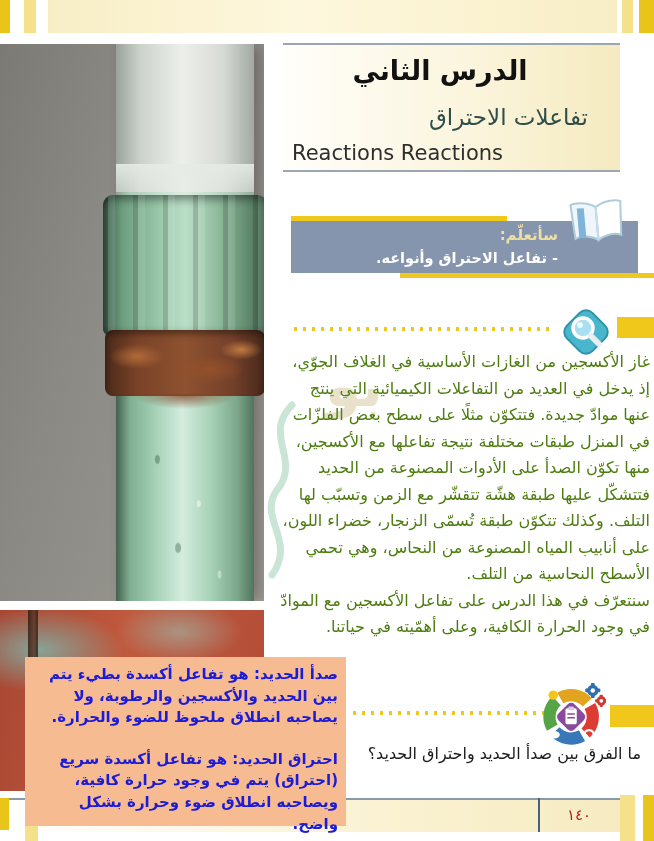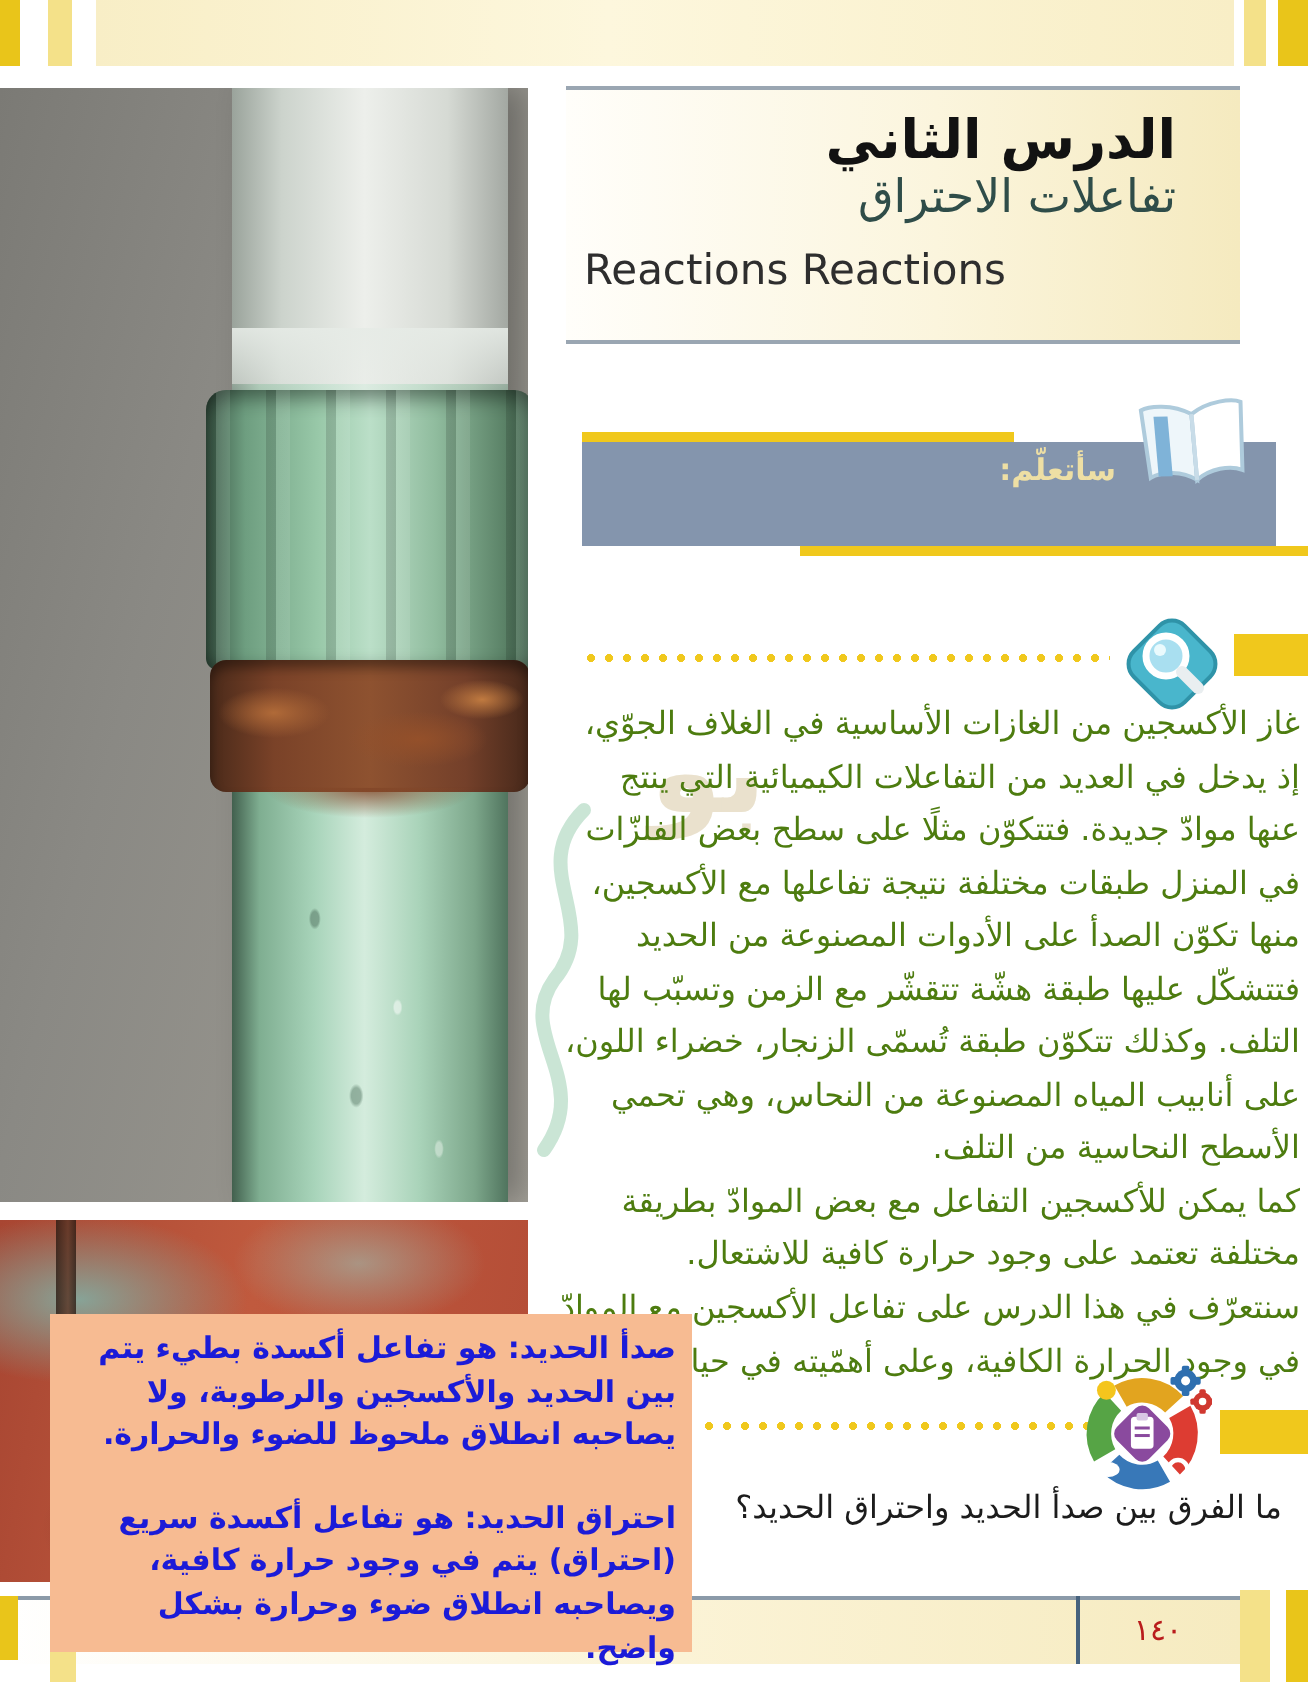--- a/index.html
+++ b/index.html
@@ -55,22 +55,22 @@
        radial-gradient(60px 30px at 35% 50%,rgba(200,90,60,.9),rgba(200,90,60,0) 70%),
        linear-gradient(100deg,#a84632 0%,#c05a3e 45%,#b34c36 100%);}
   .rust-bar{position:absolute;left:28px;top:0;width:10px;height:100%;
      background:linear-gradient(90deg,#2a1a12,#5a3424 60%,#2a1a12);opacity:.8;}
 
   
   .title-box{position:absolute;left:283px;top:43px;width:337px;height:129px;
      border-top:2px solid #9aa6b2;border-bottom:2px solid #9aa6b2;
      background:linear-gradient(to left,#f5eabf 0%,#fbf5dd 45%,#fffefa 100%);
      padding:10px 32px 0 9px;box-sizing:border-box;}
-  .lesson-label{font-size:27px;font-weight:bold;color:#121212;text-align:right;direction:rtl;line-height:1.15;}
-  .title-ar{font-size:23px;color:#2f4d49;text-align:right;direction:rtl;margin-top:0;line-height:1.2;}
+  .lesson-label{font-size:27px;font-weight:bold;color:#121212;text-align:center;direction:rtl;line-height:1.15;}
+  .title-ar{font-size:23px;color:#2f4d49;text-align:right;direction:rtl;margin-top:18px;line-height:1.2;}
   .title-en{font-size:21px;color:#2e2e2e;text-align:left;margin-top:9px;line-height:1.2;}
 
   
   .learn-line-top{position:absolute;left:291px;top:216px;width:216px;height:5px;background:#f0c81c;}
   .learn-line-bottom{position:absolute;left:400px;top:273px;width:254px;height:5px;background:#f0c81c;}
   .learn-box{position:absolute;left:291px;top:221px;width:347px;height:52px;background:#8495ad;
      box-sizing:border-box;padding:3px 80px 0 13px;direction:rtl;text-align:right;}
   .learn-heading{font-size:15px;font-weight:bold;color:#eedfa4;line-height:23px;}
   .learn-item{font-size:14.5px;font-weight:bold;color:#ffffff;line-height:23px;}
   .book-icon{position:absolute;left:568px;top:198px;}
@@ -143,20 +143,21 @@
 
   <div class="title-box">
     <div class="lesson-label">الدرس الثاني</div>
     <div class="title-ar">تفاعلات الاحتراق</div>
     <div class="title-en">Reactions Reactions</div>
   </div>
 
   <div class="learn-line-top"></div>
   <div class="learn-box">
     <div class="learn-heading">سأتعلّم:</div>
+    <div class="learn-item">- تفاعل الاحتراق وأنواعه.</div>
   </div>
   <div class="learn-line-bottom"></div>
   <div class="book-icon">
     <svg width="58" height="48" viewBox="0 0 58 48">
       <g transform="rotate(-5 29 24)">
         <path d="M29 9 C20 3 8 3 4 5 L6 39 C12 36 22 37 29 42 Z" fill="#eef6fa" stroke="#aecbdc" stroke-width="2"></path>
         <path d="M29 9 C38 3 50 3 54 5 L52 39 C46 36 36 37 29 42 Z" fill="#ffffff" stroke="#aecbdc" stroke-width="2"></path>
         <rect x="10" y="8" width="7" height="30" fill="#7fb3d8" transform="skewY(4)"></rect>
         <path d="M29 9 L29 42" stroke="#c8dce8" stroke-width="2"></path>
       </g>
@@ -176,21 +177,20 @@
 
   <div class="watermark-beige">بو</div>
   <div class="watermark-green">
     <svg width="60" height="180" viewBox="0 0 60 180">
       <path d="M40 5 C10 35 50 60 25 90 C5 118 45 140 20 175" fill="none" stroke="#9fd0b4" stroke-width="7" stroke-linecap="round"></path>
     </svg>
   </div>
 
   <div class="body-text">
     <p>غاز الأكسجين من الغازات الأساسية في الغلاف الجوّي، إذ يدخل في العديد من التفاعلات الكيميائية التي ينتج عنها موادّ جديدة. فتتكوّن مثلًا على سطح بعض الفلزّات في المنزل طبقات مختلفة نتيجة تفاعلها مع الأكسجين، منها تكوّن الصدأ على الأدوات المصنوعة من الحديد فتتشكّل عليها طبقة هشّة تتقشّر مع الزمن وتسبّب لها التلف. وكذلك تتكوّن طبقة تُسمّى الزنجار، خضراء اللون، على أنابيب المياه المصنوعة من النحاس، وهي تحمي الأسطح النحاسية من التلف.</p>
-    <p>كما يمكن للأكسجين التفاعل مع بعض الموادّ بطريقة مختلفة تعتمد على وجود حرارة كافية للاشتعال.</p>
     <p>سنتعرّف في هذا الدرس على تفاعل الأكسجين مع الموادّ في وجود الحرارة الكافية، وعلى أهمّيته في حياتنا.</p>
   </div>
 
   <div class="dots dots-question"></div>
   <div class="tab-question"></div>
   <div class="gears-icon">
     <svg width="66" height="68" viewBox="0 0 70 72">
       <g>
         <circle cx="33" cy="39" r="23" fill="none" stroke="#56a445" stroke-width="13" stroke-dasharray="31 113.5" transform="rotate(150 33 39)"></circle>
         <circle cx="33" cy="39" r="23" fill="none" stroke="#e2a41f" stroke-width="13" stroke-dasharray="31 113.5" transform="rotate(240 33 39)"></circle>

